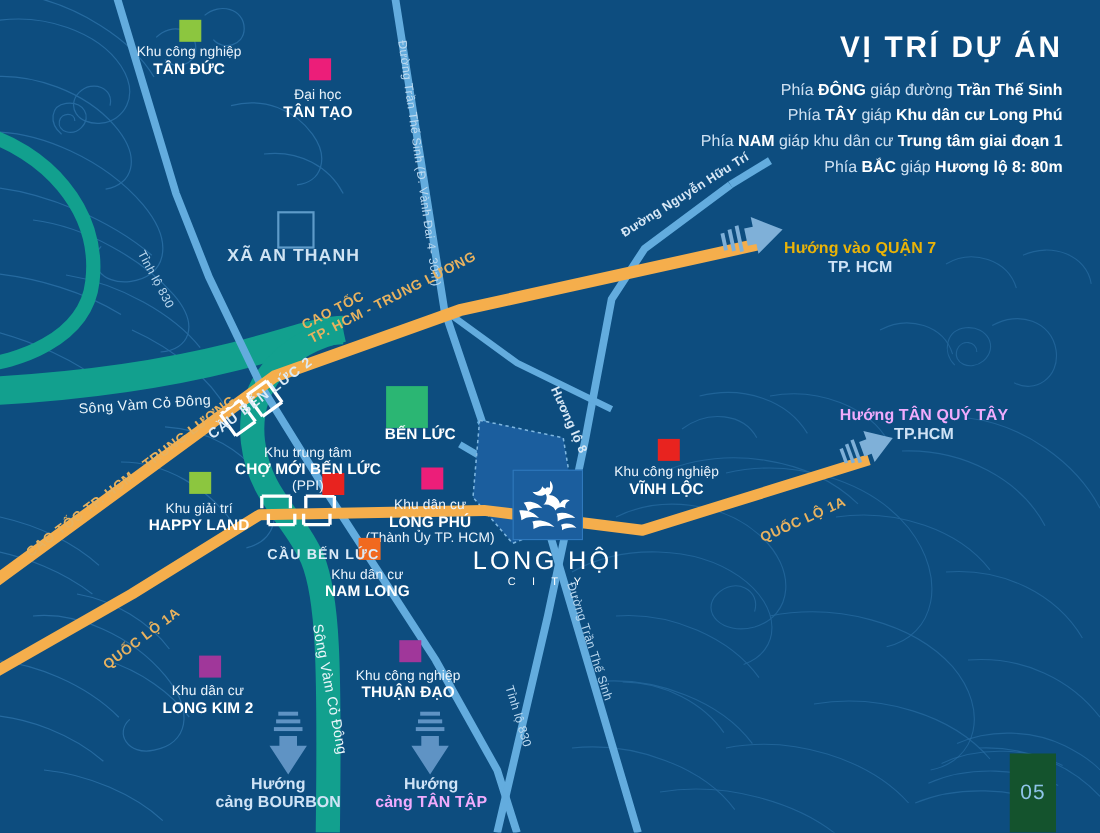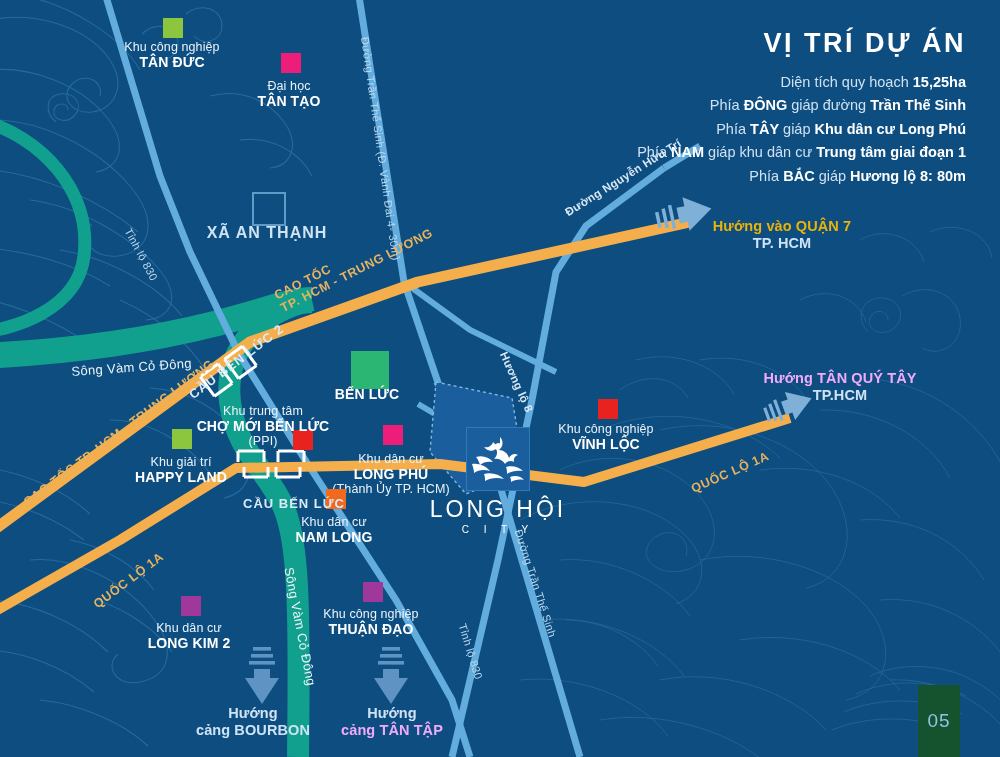--- a/index.html
+++ b/index.html
@@ -218,23 +218,20 @@
           <path d="M-28 13 L -28 3 M -28 13 L -4 13 M -4 13 L -4 3"></path>
           <path d="M 4 13 L 4 3 M 4 13 L 28 13 M 28 13 L 28 3"></path>
         </g>
       </g>
     </g>
   </svg>
 
   <div id="info">
     <div class="title">VỊ TRÍ DỰ ÁN</div>
     <div class="line">
-      <span>Diện tích quy hoạch </span><b>15,25ha</b>
-    </div>
-    <div class="line">
       <span>Phía </span><b>ĐÔNG</b><span> giáp đường </span><b>Trần Thế Sinh</b>
     </div>
     <div class="line">
       <span>Phía </span><b>TÂY</b><span> giáp </span><b>Khu dân cư Long Phú</b>
     </div>
     <div class="line">
       <span>Phía </span><b>NAM</b><span> giáp khu dân cư </span><b>Trung tâm giai đoạn 1</b>
     </div>
     <div class="line">
       <span>Phía </span><b>BẮC</b><span> giáp </span><b>Hương lộ 8:  80m</b>
@@ -246,25 +243,25 @@
       <div class="lbl" style="left: 172px; top: 40px; transform: translateX(-50%);">
         <span class="t1">Khu công nghiệp</span>
         <span class="t2">TÂN ĐỨC</span>
       </div>
       <div class="mk" style="left: 281px; top: 53px; width: 20px; height: 20px; background: rgb(236, 30, 121);"></div>
       <div class="lbl" style="left: 289px; top: 79px; transform: translateX(-50%);">
         <span class="t1">Đại học</span>
         <span class="t2">TÂN TẠO</span>
       </div>
       <div class="mk" style="left: 351px; top: 351px; width: 38px; height: 38px; background: rgb(43, 182, 115);"></div>
-      <div class="lbl" style="left: 367px; top: 386px; transform: translateX(-50%);">
+      <div class="lbl" style="left: 382px; top: 386px; transform: translateX(-50%);">
         <span class="t2">BẾN LỨC</span>
       </div>
       <div class="mk" style="left: 293px; top: 430px; width: 20px; height: 20px; background: rgb(232, 35, 31);"></div>
-      <div class="lbl" style="left: 263px; top: 404px; transform: translateX(-50%);">
+      <div class="lbl" style="left: 280px; top: 404px; transform: translateX(-50%);">
         <span class="t1">Khu trung tâm</span>
         <span class="t2">CHỢ MỚI BẾN LỨC</span>
         <span class="t3">(PPI)</span>
       </div>
       <div class="mk" style="left: 172px; top: 429px; width: 20px; height: 20px; background: rgb(140, 198, 63);"></div>
       <div class="lbl" style="left: 181px; top: 455px; transform: translateX(-50%);">
         <span class="t1">Khu giải trí</span>
         <span class="t2">HAPPY LAND</span>
       </div>
       <div class="mk" style="left: 383px; top: 425px; width: 20px; height: 20px; background: rgb(236, 30, 121);"></div>

